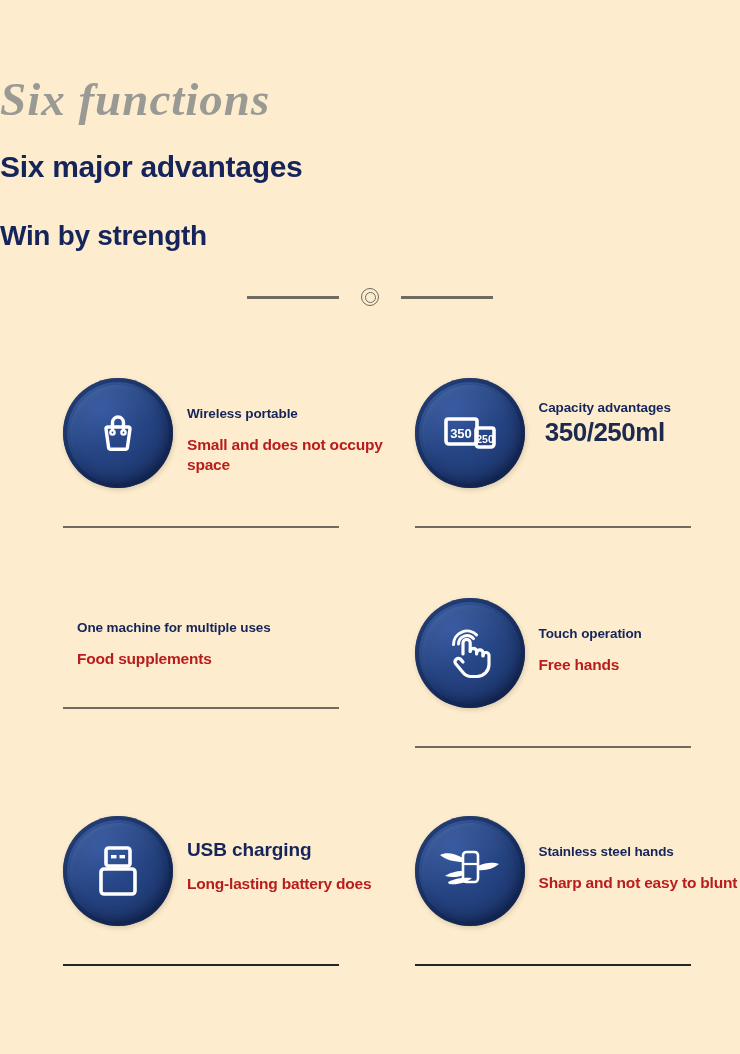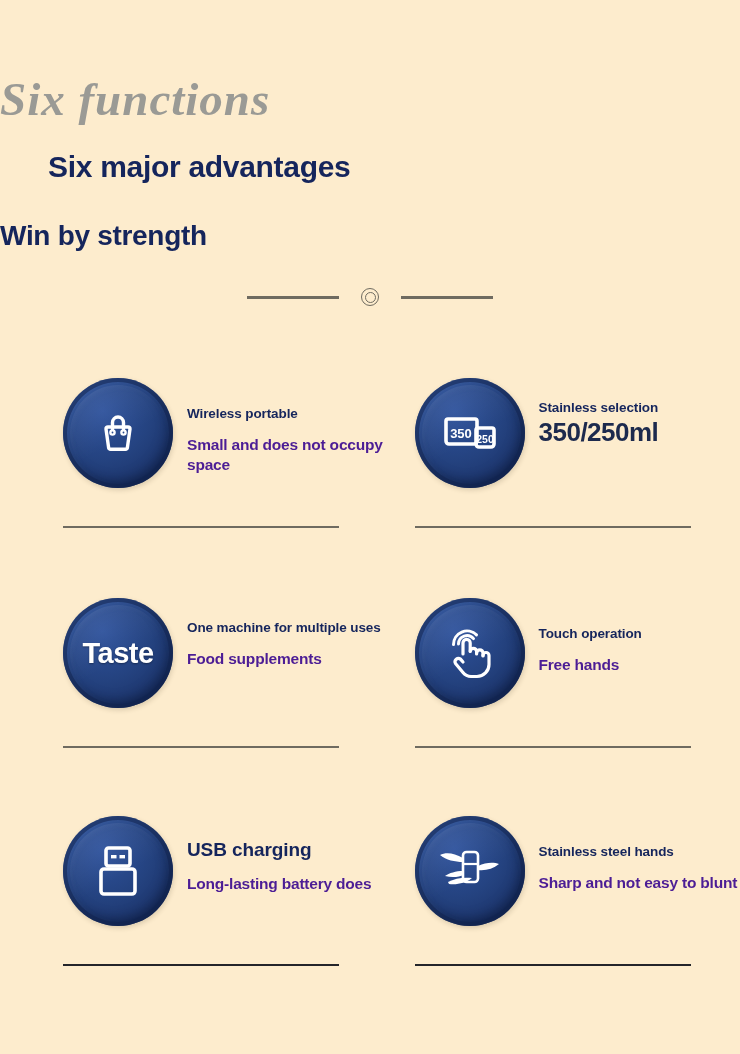--- a/index.html
+++ b/index.html
@@ -28,21 +28,20 @@
     color: #9a9a95;
     letter-spacing: 1px;
     line-height: 1;
   }
   .headline {
     margin-top: 27px;
     font-size: 30px;
     font-weight: 700;
     color: #15255c;
     letter-spacing: -0.3px;
-    padding-left: 48px;
   }
   .subheadline {
     margin-top: 36px;
     font-size: 28px;
     font-weight: 700;
     color: #15255c;
     letter-spacing: -0.3px;
   }
 
   
@@ -143,21 +142,21 @@
     font-size: 13.5px;
     font-weight: 700;
     color: #15255c;
     line-height: 1.22;
     letter-spacing: -0.1px;
   }
   .f-desc {
     margin-top: 13px;
     font-size: 15.5px;
     font-weight: 700;
-    color: #4c1d95;
+    color: #b91c1c;
     line-height: 1.25;
     letter-spacing: -0.2px;
   }
   
   .f-desc.big {
     font-size: 26px;
     font-weight: 700;
     color: #1d2a4d;
     letter-spacing: -0.5px;
     margin-top: 0;
@@ -223,35 +222,32 @@
       <div class="feature">
         <div class="badge">
           <svg width="64" height="52" viewBox="0 0 64 52">
             <path d="M10 12 h27 a2 2 0 0 1 2 2 v20 a3 3 0 0 1 -3 3 H11 a3 3 0 0 1 -3 -3 V14 a2 2 0 0 1 2 -2 z" fill="none" stroke="#ffffff" stroke-width="3.6" stroke-linejoin="round"></path>
             <path d="M40 21 h14 a2 2 0 0 1 2 2 v14 a3 3 0 0 1 -3 3 H41 a3 3 0 0 1 -3 -3 V23 a2 2 0 0 1 2 -2 z" fill="none" stroke="#ffffff" stroke-width="3.6" stroke-linejoin="round"></path>
             <text x="23" y="31" text-anchor="middle" fill="#ffffff" font-family="Liberation Sans, sans-serif" font-size="13" font-weight="700">350</text>
             <text x="47" y="36" text-anchor="middle" fill="#ffffff" font-family="Liberation Sans, sans-serif" font-size="10.5" font-weight="700">250</text>
           </svg>
         </div>
         <div class="texts tight">
-          <div class="f-title">Stainless selection</div>
+          <div class="f-title">Capacity advantages</div>
           <div class="f-desc big">350/250ml</div>
         </div>
       </div>
       <div class="sep"></div>
     </div>
   </div>
 
   <div class="row row-2" style="margin-top:70px;">
 
     <div class="cell cell-left">
       <div class="feature">
-        <div class="badge">
-          <span class="badge-text">Taste</span>
-        </div>
         <div class="texts tight">
           <div class="f-title">One machine for multiple uses</div>
           <div class="f-desc">Food supplements</div>
         </div>
       </div>
       <div class="sep"></div>
     </div>
 
     <div class="cell cell-right">
       <div class="feature">

